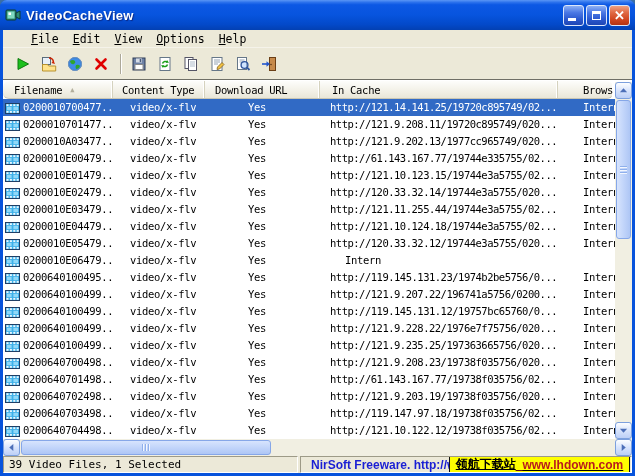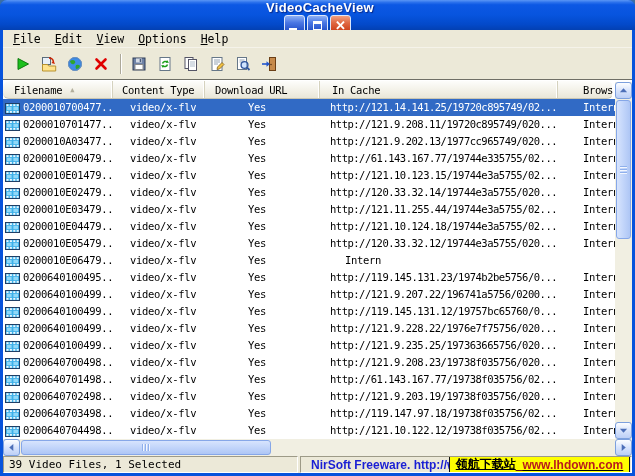--- a/index.html
+++ b/index.html
@@ -1,34 +1,34 @@
 <!DOCTYPE html>
 <html><head>
 <meta charset="utf-8">
 <style>
   html,body{margin:0;padding:0;background:#3a6ea5;}
   *{box-sizing:border-box;}
   .window{position:relative;width:635px;height:476px;background:#0753DC;border-radius:7px 7px 0 0;overflow:hidden;
           font-family:"DejaVu Sans Mono","Liberation Mono",monospace;}
   
   .titlebar{position:absolute;top:0;left:0;right:0;height:30px;display:flex;align-items:center;padding:0 5px;
-    background:linear-gradient(180deg,#5A96F5 0%,#2B71EC 8%,#0C58E4 16%,#0754DE 50%,#0349C9 82%,#0340B2 100%);flex-direction:column;}
+    background:linear-gradient(180deg,#5A96F5 0%,#2B71EC 8%,#0C58E4 16%,#0754DE 50%,#0349C9 82%,#0340B2 100%);}
   .title-text{color:#fff;font-family:"Liberation Sans",sans-serif;font-weight:bold;font-size:13px;
     text-shadow:1px 1px 1px #0a2a8a;margin-left:5px;flex:1;letter-spacing:.3px;}
   .tbtns{display:flex;gap:2px;}
   .tbtn{width:21px;height:21px;border:1px solid #dce7fb;border-radius:3px;display:flex;align-items:center;justify-content:center;
     background:linear-gradient(180deg,#8DB0F4 0%,#4A77E4 35%,#2B58CE 70%,#1E46B4 100%);position:relative;cursor:pointer;}
   .tbtn.close{background:linear-gradient(180deg,#F0A080 0%,#E06944 35%,#D14721 70%,#B33313 100%);}
   .glyph-min{position:absolute;left:4px;bottom:4px;width:8px;height:3px;background:#fff;}
   .glyph-max{width:9px;height:9px;border:1px solid #fff;border-top:3px solid #fff;}
   .glyph-close{color:#fff;font-family:"Liberation Sans",sans-serif;font-weight:bold;font-size:13px;line-height:1;}
   
   .app-body{position:absolute;top:30px;left:3px;right:3px;bottom:3px;background:#ECE9D8;}
   
-  .menubar{position:absolute;top:0;left:0;right:0;height:17px;display:flex;align-items:center;padding-left:3px;font-size:11.5px;}
+  .menubar{position:absolute;top:0;left:0;right:0;height:17px;display:flex;align-items:center;padding-left:21px;font-size:11.5px;}
   .menu-item{padding:1px 7px;cursor:default;}
   .menu-item u{text-underline-offset:1px;}
   
   .toolbar{position:absolute;top:17px;left:0;right:0;height:32px;display:flex;align-items:center;padding-left:8px;
     border-top:1px solid #f5f3ea;}
   .tool-btn{width:24px;height:24px;display:flex;align-items:center;justify-content:center;margin-right:2px;cursor:pointer;}
   .tool-sep{width:2px;height:20px;margin:0 5px;border-left:1px solid #aca899;border-right:1px solid #fff;}
   
   .listview{position:absolute;top:49px;left:0;right:0;height:377px;background:#fff;border-top:1px solid #6f6f66;}
   .lheader{position:absolute;top:1px;left:0;right:19px;height:18px;display:grid;

